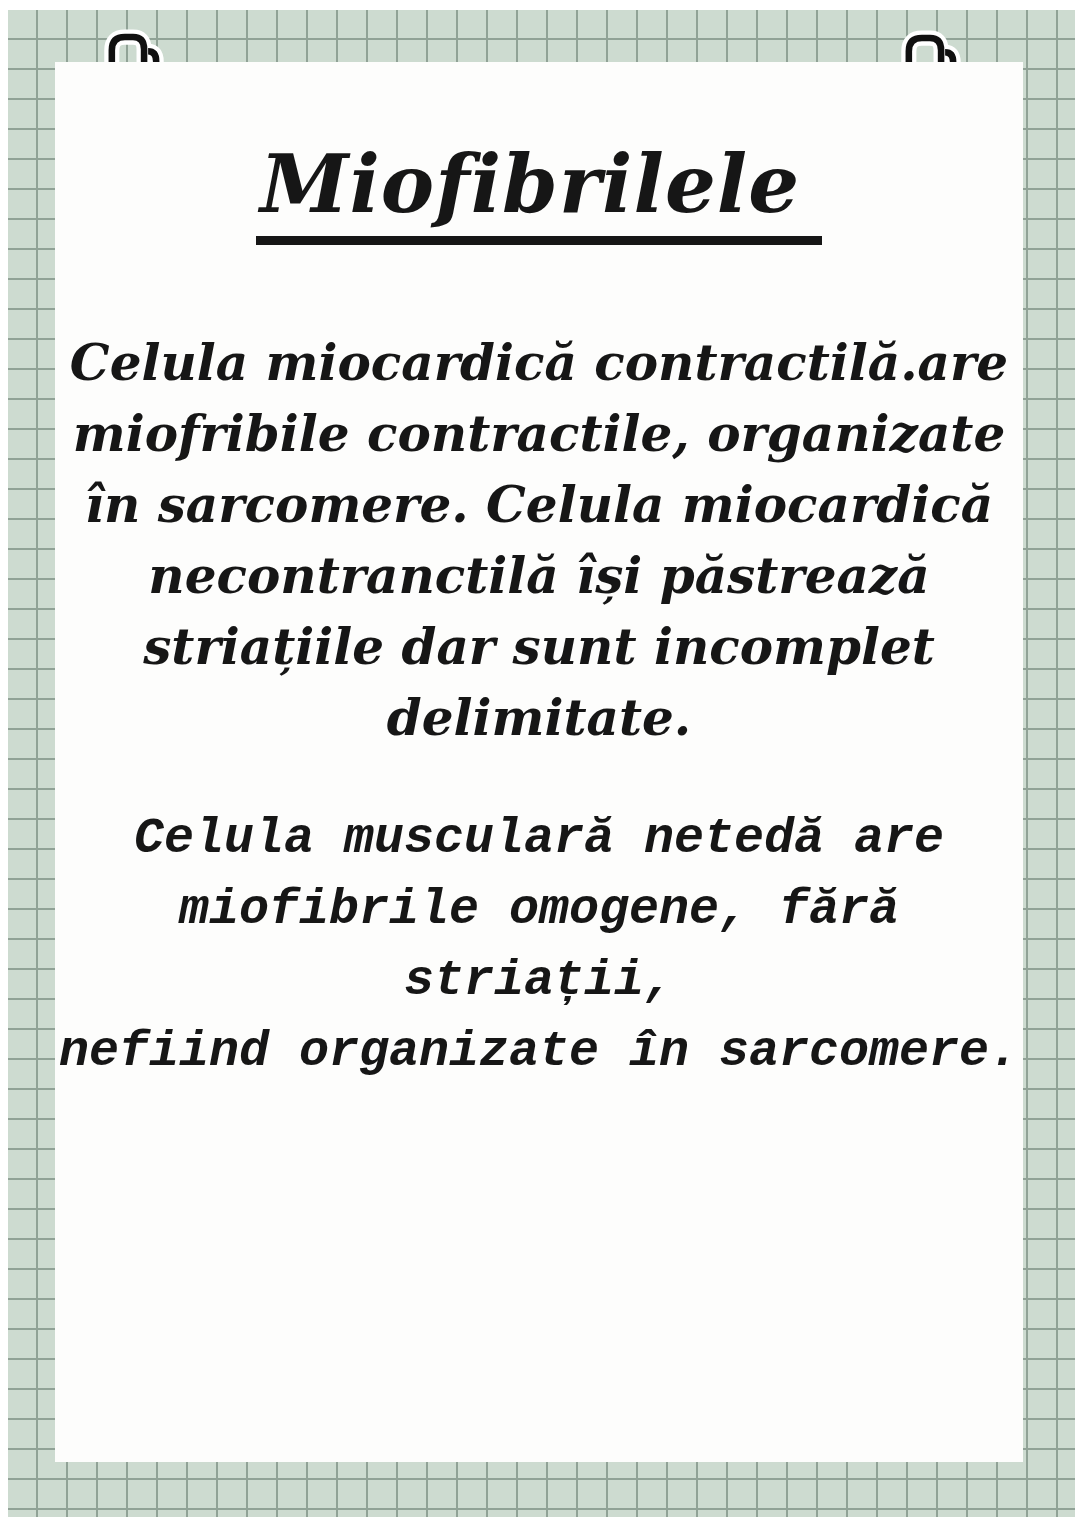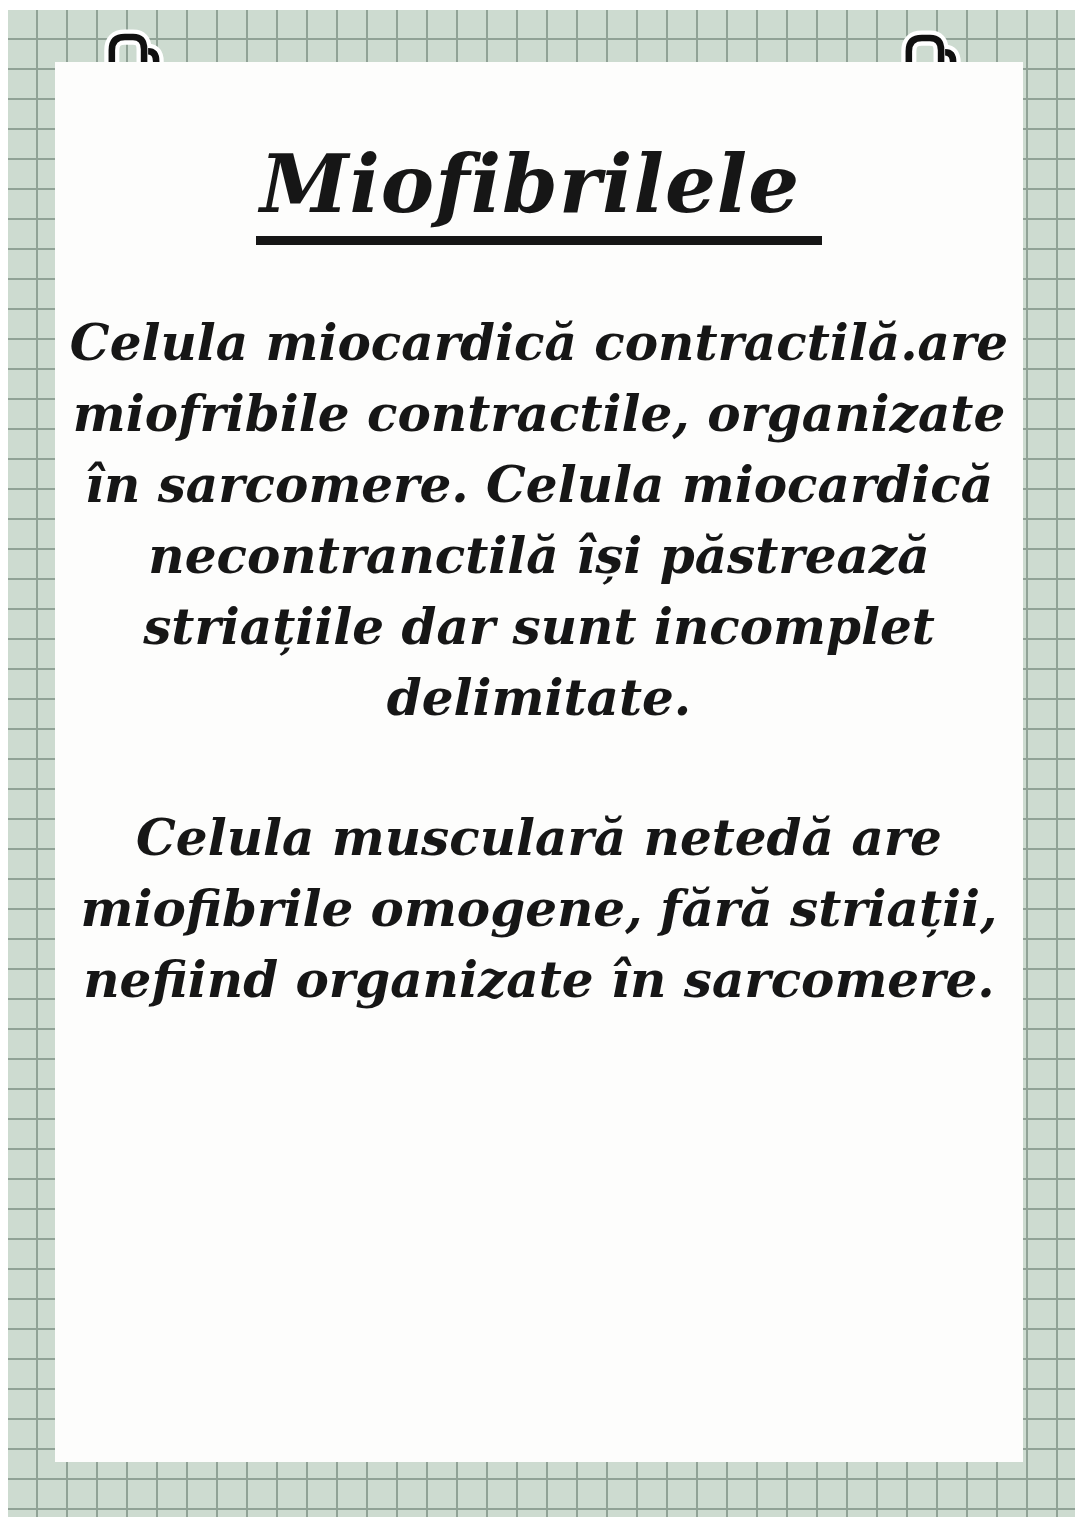--- a/index.html
+++ b/index.html
@@ -55,22 +55,22 @@
   }
   .para {
     margin: 0;
     white-space: pre-line;
     font-style: italic;
     font-weight: 700;
     font-size: 50px;
     line-height: 71px;
     text-align: center;
   }
-  .para-1 { margin-top: 62px; }
-  .para-2 { margin-top: 69px; }
+  .para-1 { margin-top: 82px; }
+  .para-2 { margin-top: 50px; font-family: Liberation Mono, monospace; }
   .para-3 { margin-top: 52px; }
   
   .clip {
     position: absolute;
     width: 60px;
     height: 128px;
   }
   .clip-left  { left: 104px; top: 27px; }
   .clip-right { left: 901px; top: 28px; }
   .clip path.halo {

